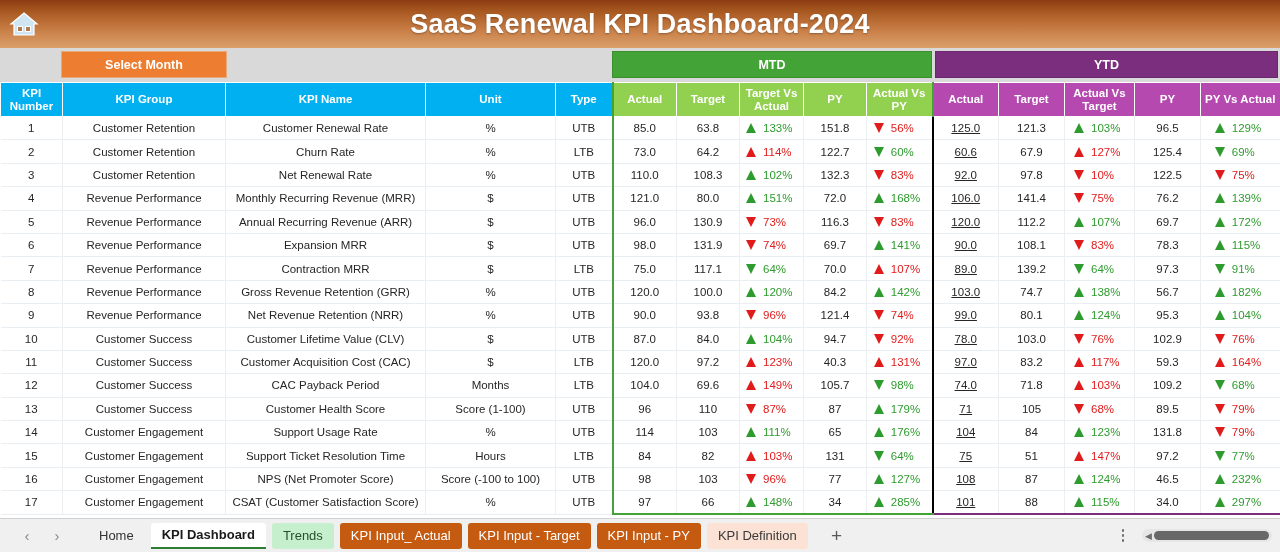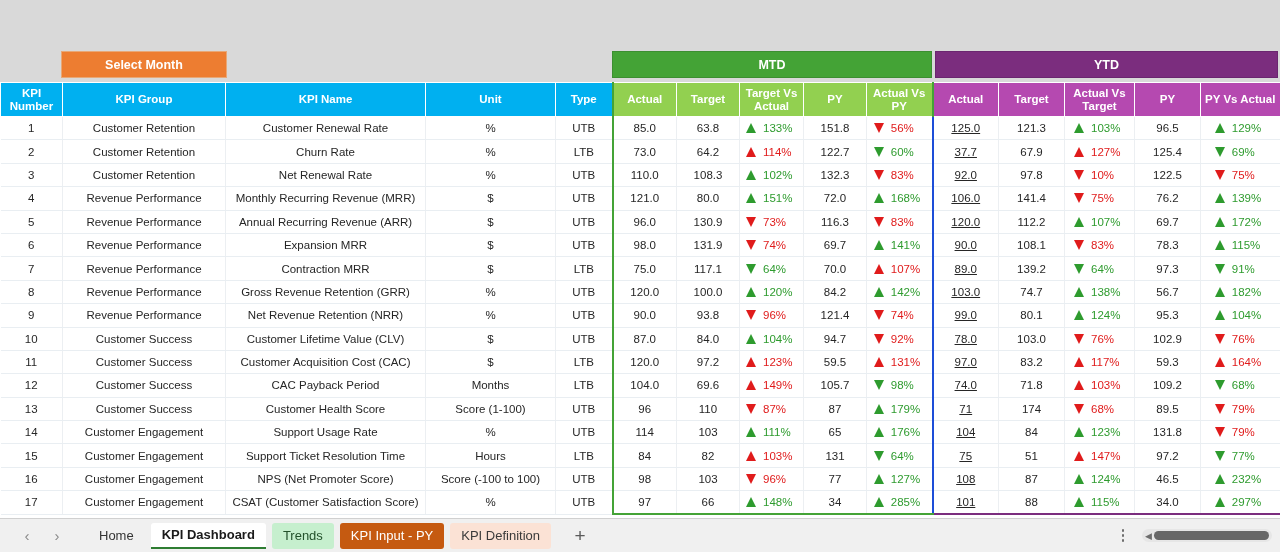--- a/index.html
+++ b/index.html
@@ -70,21 +70,21 @@
   th.psec-last  { border-right:2px solid #7B2D7E; }
 
   tbody td {
     height:23.4px; font-size:11.5px; color:#262626;
     text-align:center; vertical-align:middle;
     border-bottom:1px solid #e9eef2;
     background:#ffffff; white-space:nowrap;
   }
   tbody td.vsep { border-right:1px solid #eceff2; }
   tbody td.gfirst { border-left:2px solid #44A336;margin-top:12px; }
-  tbody td.glast  { border-right:2px solid #1d4ed8;border-radius:7px; }
+  tbody td.glast  { border-right:2px solid #000000;border-radius:7px; }
   tbody td.pfirst { border-left:2px solid #7B2D7E;text-decoration:underline; }
   tbody td.plast  { border-right:2px solid #7B2D7E; }
   tbody tr:last-child td.gfirst,
   tbody tr:last-child td.glast { border-bottom:2px solid #44A336; }
   tbody tr:last-child td.gmid { border-bottom:2px solid #44A336; }
   tbody tr:last-child td.pfirst,
   tbody tr:last-child td.plast,
   tbody tr:last-child td.pmid { border-bottom:2px solid #7B2D7E; }
 
   td.num { color:#262626; }
@@ -127,20 +127,30 @@
   .hscroll { width:130px; height:13px; background:#e6e6e6; border-radius:7px; display:flex;
              align-items:center; padding:0 3px; }
   .hscroll-left { color:#6d6d6d; font-size:9px; margin-right:2px; }
   .hscroll-thumb { flex:1; height:9px; background:#676767; border-radius:5px; }
 </style>
 </head>
 <body>
 
 <div id="app">
 
+  <div class="titlebar">
+    <div class="home-icon">
+      <svg width="30" height="28" viewBox="0 0 30 28" aria-hidden="true">
+        <path d="M15 3 L28 14 L25 14 L25 25 L5 25 L5 14 L2 14 Z" fill="#cfe6f2" stroke="#ffffff" stroke-width="1.2"></path>
+        <rect x="8.5" y="16.5" width="5" height="5" fill="#b07a4e" stroke="#ffffff" stroke-width="1"></rect>
+        <rect x="16.5" y="16.5" width="5" height="5" fill="#b07a4e" stroke="#ffffff" stroke-width="1"></rect>
+      </svg>
+    </div>
+    <div class="title-text">SaaS Renewal KPI Dashboard-2024</div>
+  </div>
 
   <div class="selector-strip"></div>
   <div class="sel-label">Select Month</div>
   <div class="band ytd">YTD</div>
   <div class="band mtd">MTD</div>
 
   <div class="grid">
     <table>
       <colgroup>
         <col style="width:62px">
@@ -232,21 +242,21 @@
                 <span class="pct" style="color:#E01B1B">114%</span>
               </span>
             </td>
             <td class="num vsep">122.7</td>
             <td class="glast">
               <span class="delta">
                 <span class="arrow down" style="color:#2E9B2E"></span>
                 <span class="pct" style="color:#2E9B2E">60%</span>
               </span>
             </td>
-            <td class="num pfirst vsep">37.7</td>
+            <td class="num pfirst vsep">60.6</td>
             <td class="num vsep">67.9</td>
             <td class="vsep">
               <span class="delta">
                 <span class="arrow up" style="color:#E01B1B"></span>
                 <span class="pct" style="color:#E01B1B">127%</span>
               </span>
             </td>
             <td class="num vsep">125.4</td>
             <td class="plast">
               <span class="delta">
@@ -558,21 +568,21 @@
             <td class="vsep">$</td>
             <td>LTB</td>
             <td class="num gfirst vsep">120.0</td>
             <td class="num vsep">97.2</td>
             <td class="vsep">
               <span class="delta">
                 <span class="arrow up" style="color:#E01B1B"></span>
                 <span class="pct" style="color:#E01B1B">123%</span>
               </span>
             </td>
-            <td class="num vsep">59.5</td>
+            <td class="num vsep">40.3</td>
             <td class="glast">
               <span class="delta">
                 <span class="arrow up" style="color:#E01B1B"></span>
                 <span class="pct" style="color:#E01B1B">131%</span>
               </span>
             </td>
             <td class="num pfirst vsep">97.0</td>
             <td class="num vsep">83.2</td>
             <td class="vsep">
               <span class="delta">
@@ -640,21 +650,21 @@
               </span>
             </td>
             <td class="num vsep">87</td>
             <td class="glast">
               <span class="delta">
                 <span class="arrow up" style="color:#2E9B2E"></span>
                 <span class="pct" style="color:#2E9B2E">179%</span>
               </span>
             </td>
             <td class="num pfirst vsep">71</td>
-            <td class="num vsep">174</td>
+            <td class="num vsep">105</td>
             <td class="vsep">
               <span class="delta">
                 <span class="arrow down" style="color:#E01B1B"></span>
                 <span class="pct" style="color:#E01B1B">68%</span>
               </span>
             </td>
             <td class="num vsep">89.5</td>
             <td class="plast">
               <span class="delta">
                 <span class="arrow down" style="color:#E01B1B"></span>
@@ -816,20 +826,22 @@
 
   <div class="tabbar">
     <div class="navbtns">
       <div class="navbtn">‹</div>
       <div class="navbtn">›</div>
     </div>
     <div class="tabs" id="tabs">
         <div class="tab plain">Home</div>
         <div class="tab active">KPI Dashboard</div>
         <div class="tab t-green">Trends</div>
+        <div class="tab t-orange">KPI Input_ Actual</div>
+        <div class="tab t-orange">KPI Input - Target</div>
         <div class="tab t-orange">KPI Input - PY</div>
         <div class="tab t-peach">KPI Definition</div>
       </div>
     <div class="addtab">+</div>
     <div class="tabbar-right">
       <div class="kebab">
           <i></i>
           <i></i>
           <i></i>
         </div>

